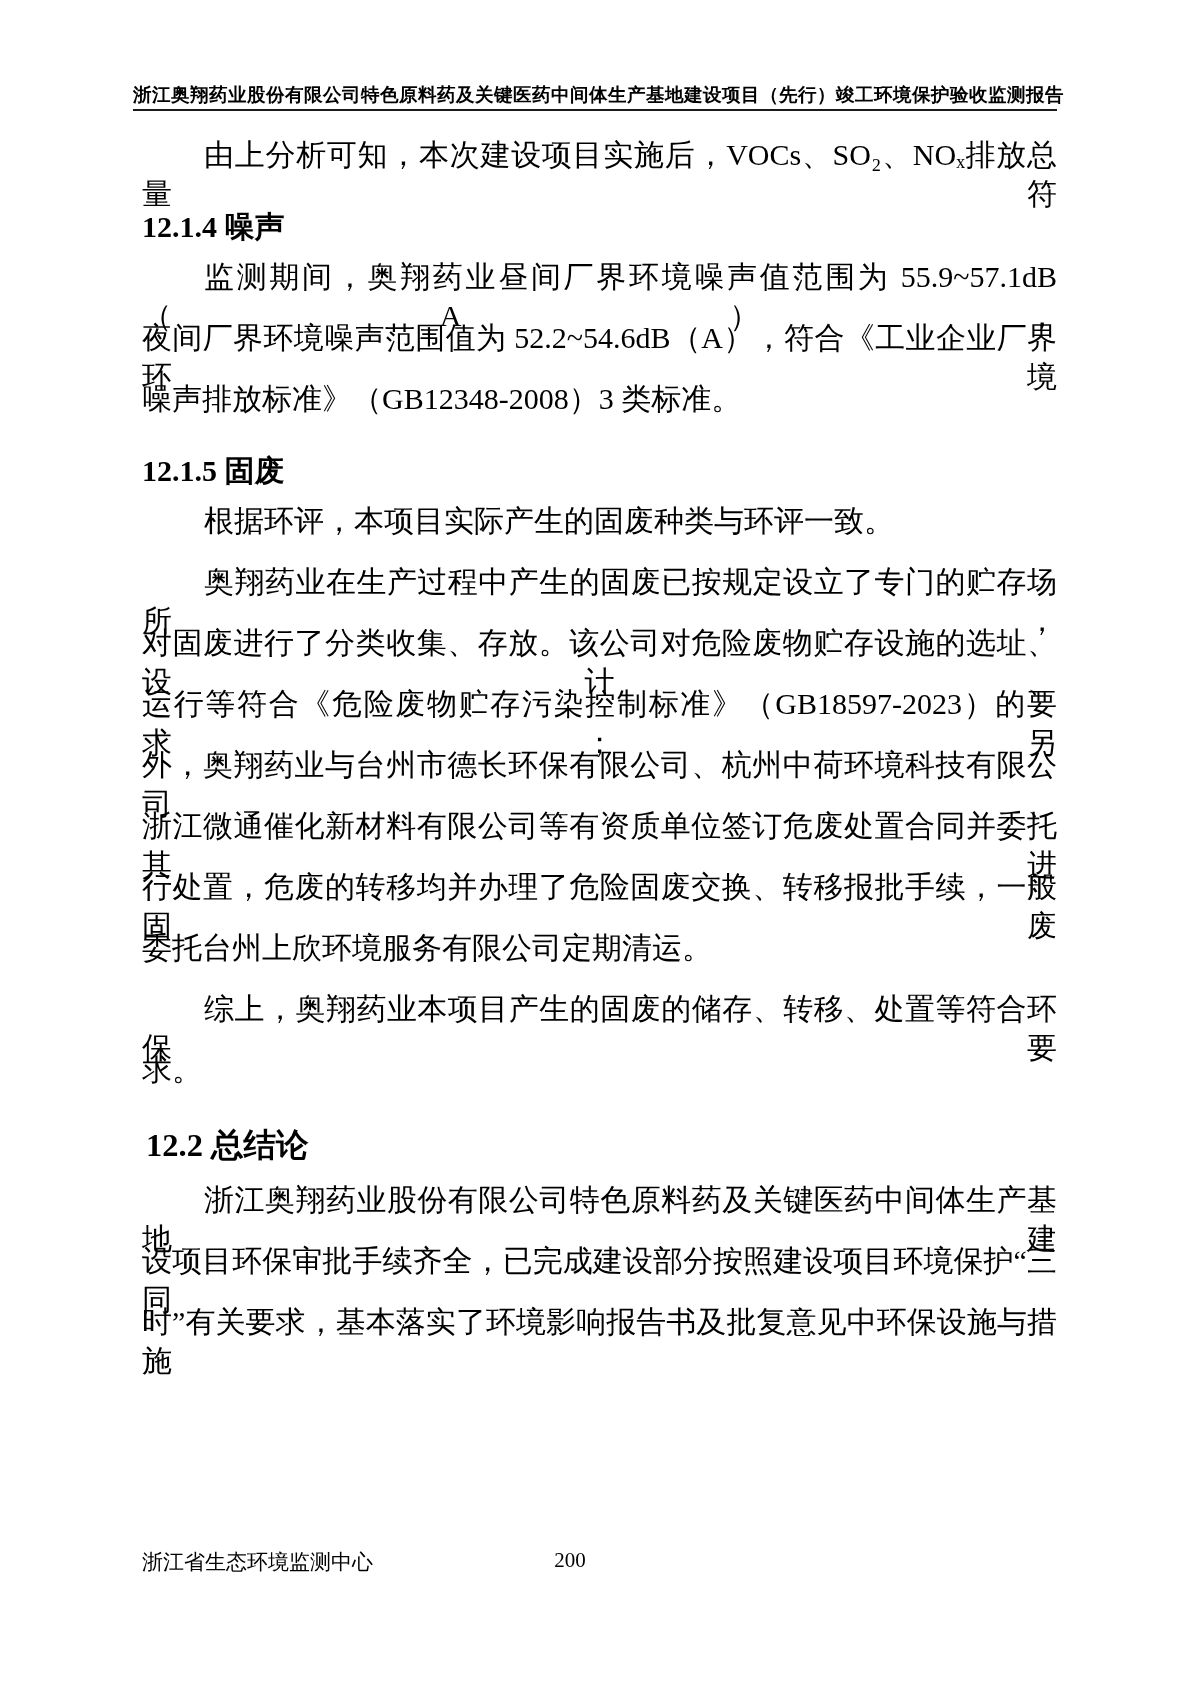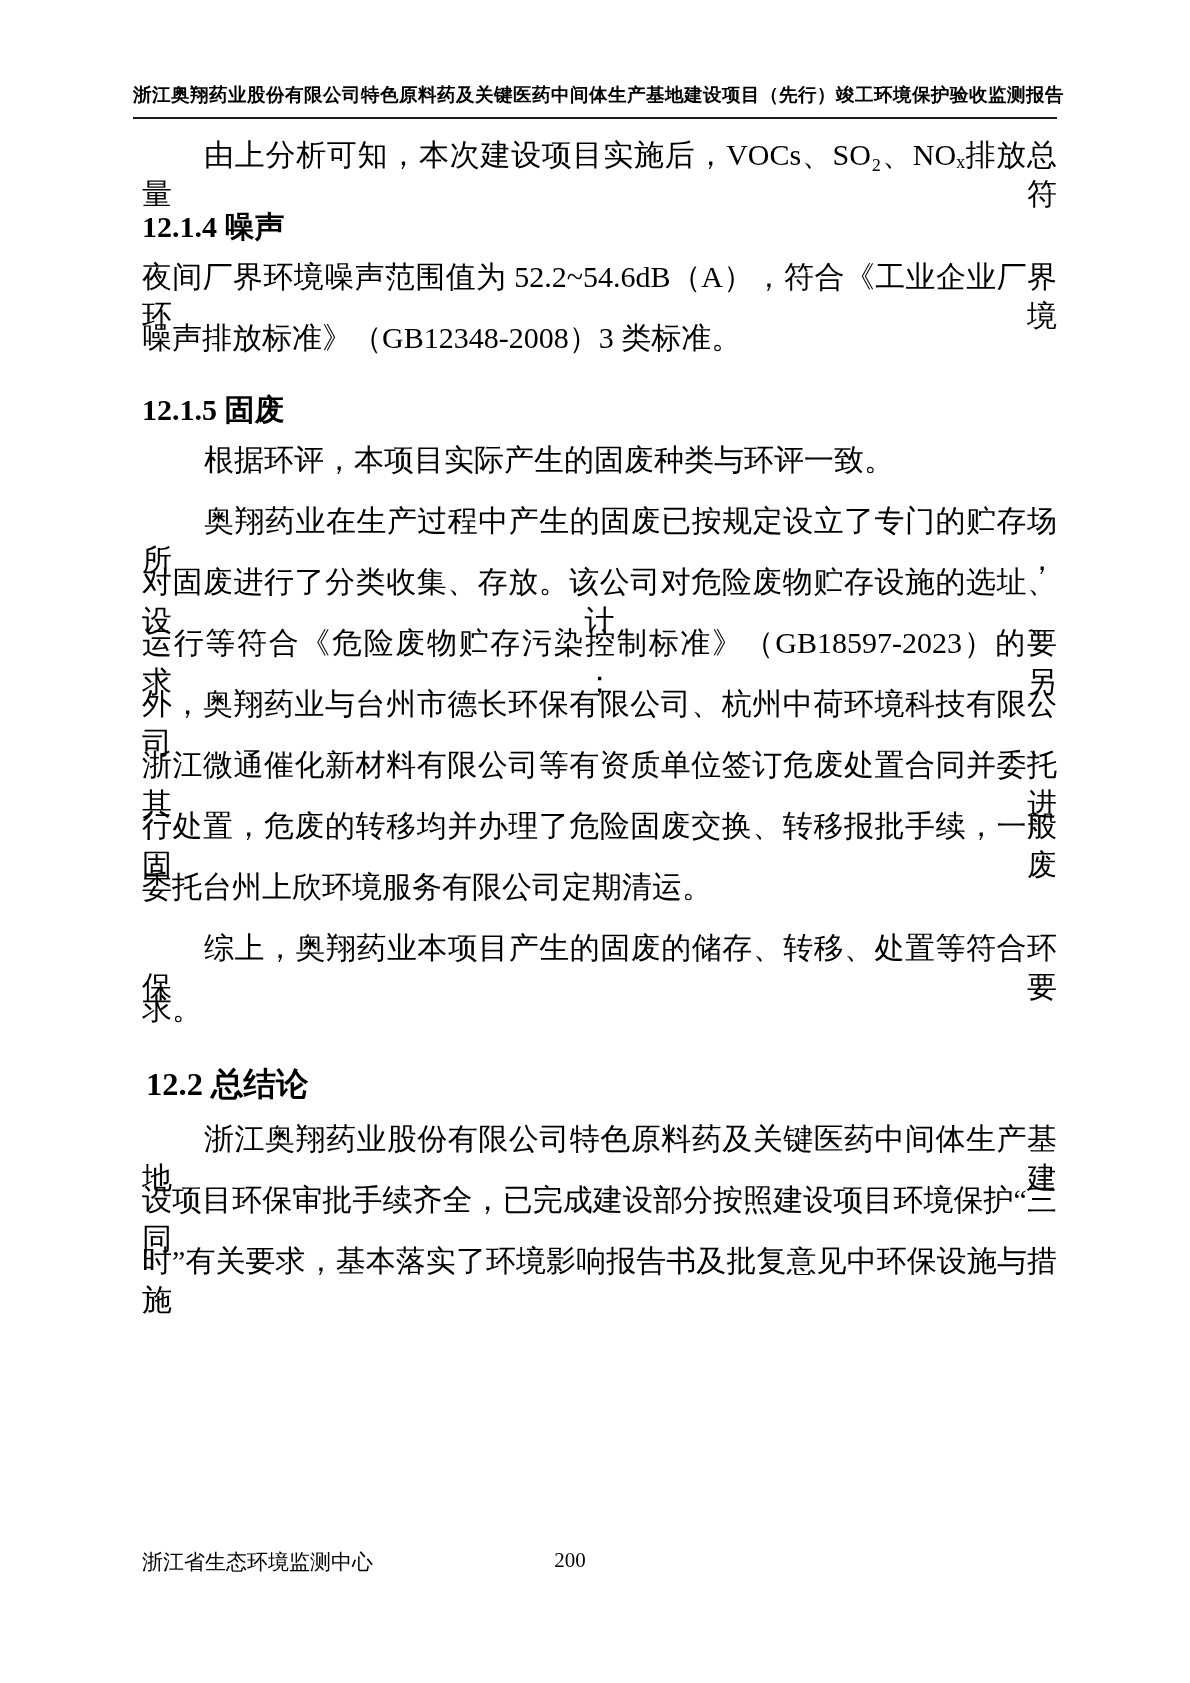--- a/index.html
+++ b/index.html
@@ -19,21 +19,21 @@
   
   .doc-header {
     position: absolute;
     top: 82px;
     left: 133px;
     width: 924px;
     text-align: center;
     font-size: 18.5px;
     font-weight: bold;
     letter-spacing: 0.5px;
-    padding-bottom: 10px;
+    padding-bottom: 2px;
     border-bottom: 2.5px solid #1a1a1a;
     white-space: nowrap;
   }
   
   .doc-body {
     position: absolute;
     top: 135px;
     left: 142px;
     width: 915px;
   }
@@ -99,20 +99,21 @@
 
   <main class="doc-body">
 
     <div class="para">
       <div class="line full indent">由上分析可知，本次建设项目实施后，VOCs、SO₂、NOₓ排放总量符</div>
     </div>
 
     <h3 class="h3">12.1.4 噪声</h3>
 
     <div class="para">
+      <div class="line full indent">监测期间，奥翔药业昼间厂界环境噪声值范围为 55.9~57.1dB（A），</div>
       <div class="line full">夜间厂界环境噪声范围值为 52.2~54.6dB（A），符合《工业企业厂界环境</div>
       <div class="line">噪声排放标准》（GB12348-2008）3 类标准。</div>
     </div>
 
     <h3 class="h3">12.1.5 固废</h3>
 
     <div class="para">
       <div class="line indent">根据环评，本项目实际产生的固废种类与环评一致。</div>
     </div>
 

